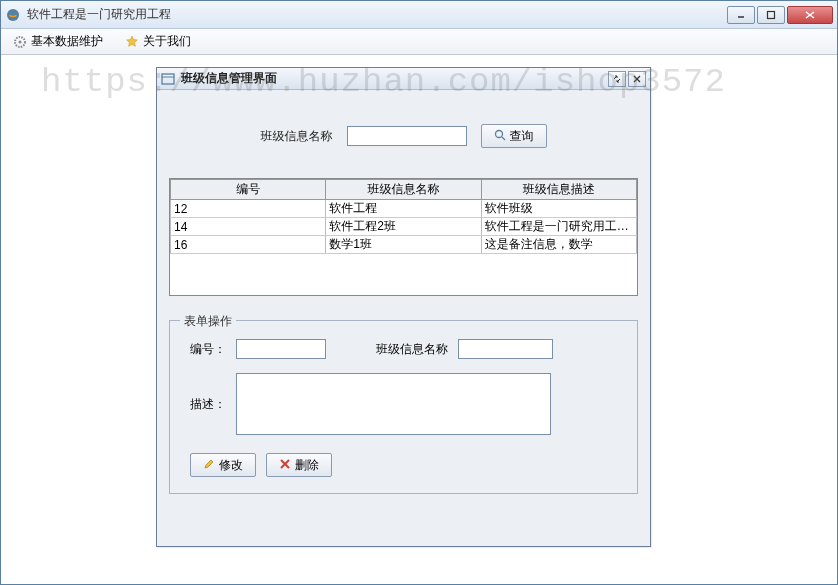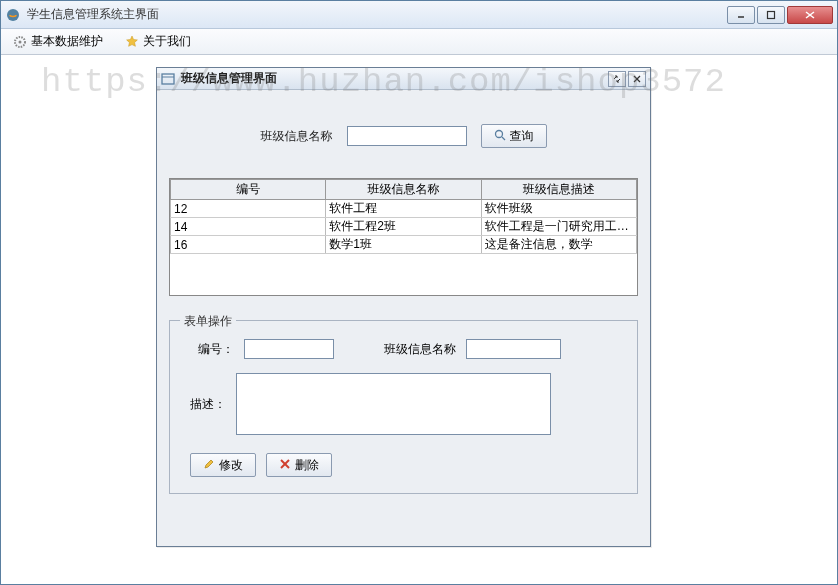--- a/index.html
+++ b/index.html
@@ -36,38 +36,38 @@
     .text-input { height: 20px; border: 1px solid #7a8fa8; background: #fff; padding: 0 3px; width: 120px; }
     .btn { height: 24px; padding: 0 12px; border: 1px solid #8a9ab0; background: linear-gradient(#fafbfd, #e2e8f0); cursor: pointer; display: flex; align-items: center; gap: 4px; border-radius: 2px; }
     
     .table-wrap { height: 118px; border: 1px solid #888; background: #fff; overflow: hidden; }
     table { width: 100%; border-collapse: collapse; table-layout: fixed; }
     th { background: #eceff3; border: 1px solid #999; height: 20px; font-weight: normal; text-align: center; }
     td { border-left: 1px solid #bbb; border-right: 1px solid #bbb; border-bottom: 1px solid #ccc; height: 16px; padding: 0 3px; white-space: nowrap; overflow: hidden; text-overflow: ellipsis; }
     
     .fieldset { border: 1px solid #aab4c2; margin-top: 24px; padding: 18px 20px 16px; position: relative; }
     .fieldset .legend { position: absolute; top: -8px; left: 10px; background: #eceff3; padding: 0 4px; color: #333; }
-    .form-row1 { display: flex; align-items: center; gap: 10px; margin-bottom: 14px; margin-left: 8px; }
+    .form-row1 { display: flex; align-items: center; gap: 10px; margin-bottom: 14px; }
     .form-row1 .spacer { width: 30px; }
     .form-row2 { display: flex; align-items: center; gap: 10px; margin-bottom: 18px; }
     textarea.text-input { height: 62px; width: 315px; resize: none; }
     .btn-row { display: flex; gap: 10px; }
   </style>
 </head>
 <body>
 
 <div class="window-frame">
   <div class="title-bar">
     <span class="app-icon">
       <svg viewBox="0 0 16 16">
           <circle cx="8" cy="8" r="6" fill="#5382a1"></circle>
           <path d="M5 8c0 2 6 2 6 0" stroke="#f8981d" stroke-width="1.5" fill="none"></path>
         </svg>
     </span>
-    <span class="title-text">学生信息管理系统主界面</span>
+    <span class="title-text">软件工程是一门研究用工程</span>
     <div class="win-controls">
       <div class="win-btn">
           <svg width="10" height="10">
             <line x1="2" y1="7" x2="8" y2="7" stroke="#333" stroke-width="1.5"></line>
           </svg>
         </div>
       <div class="win-btn">
           <svg width="10" height="10">
             <rect x="1.5" y="1.5" width="7" height="7" fill="none" stroke="#333" stroke-width="1.2"></rect>
           </svg>

